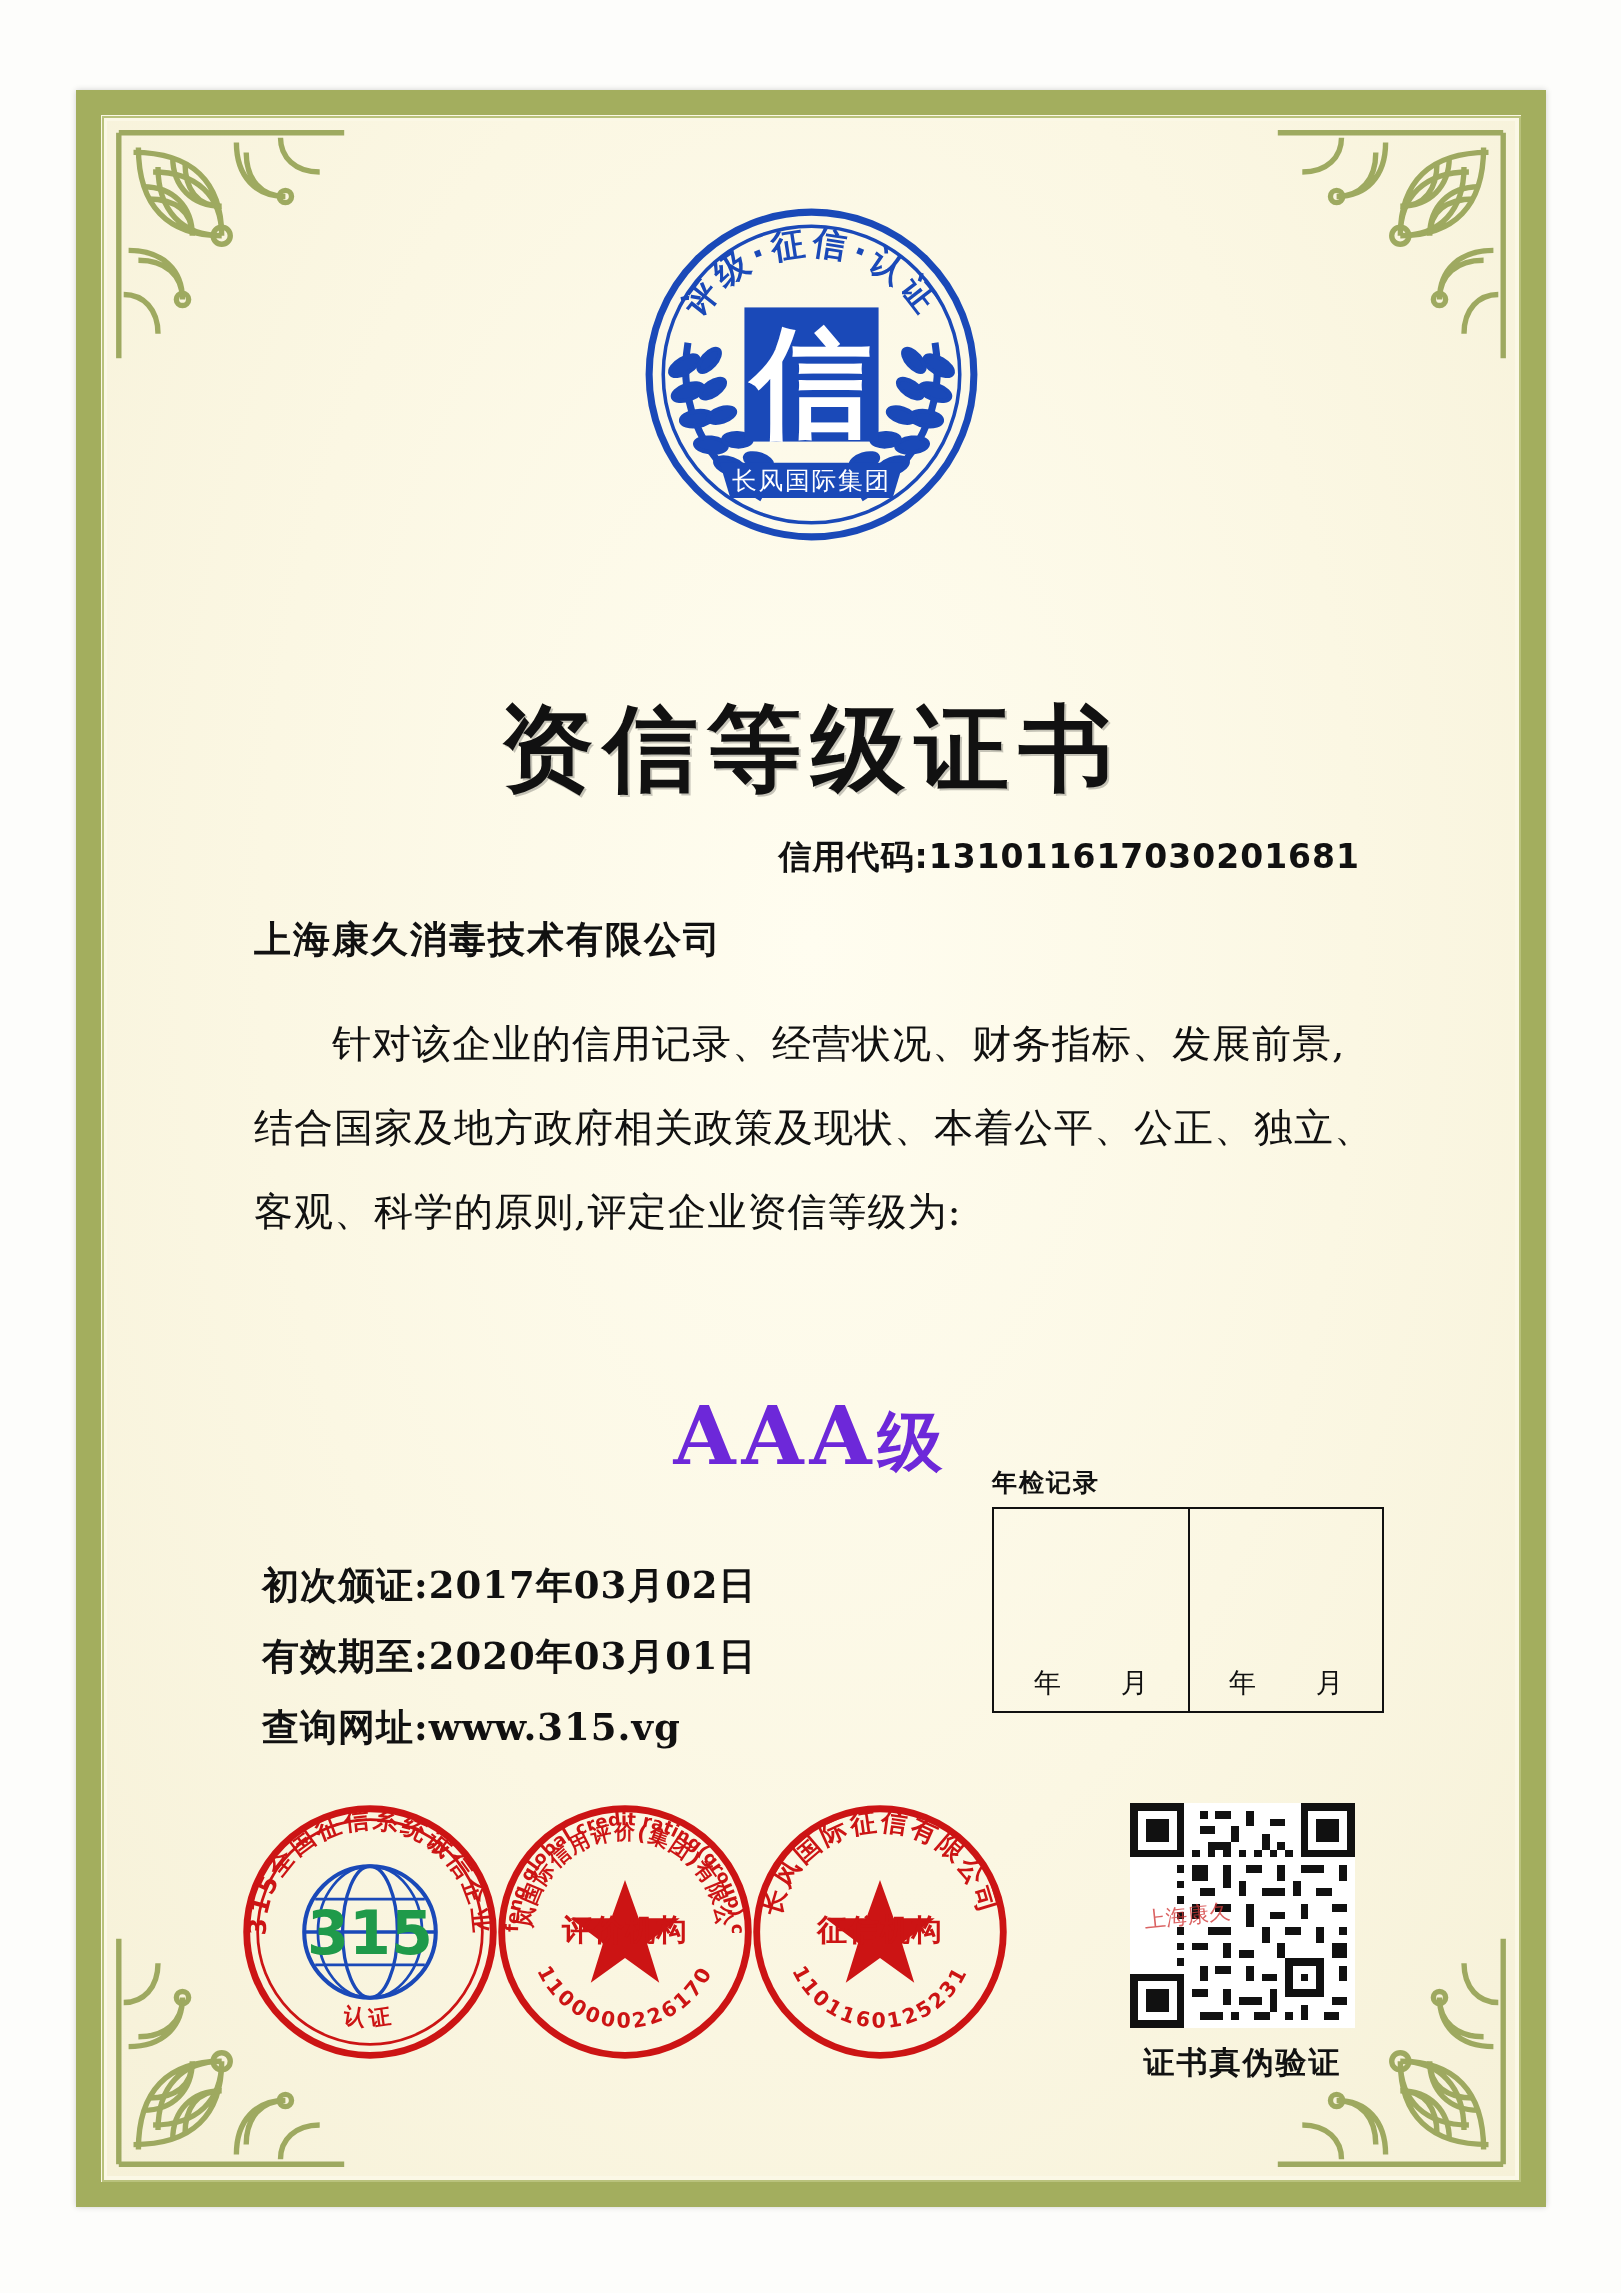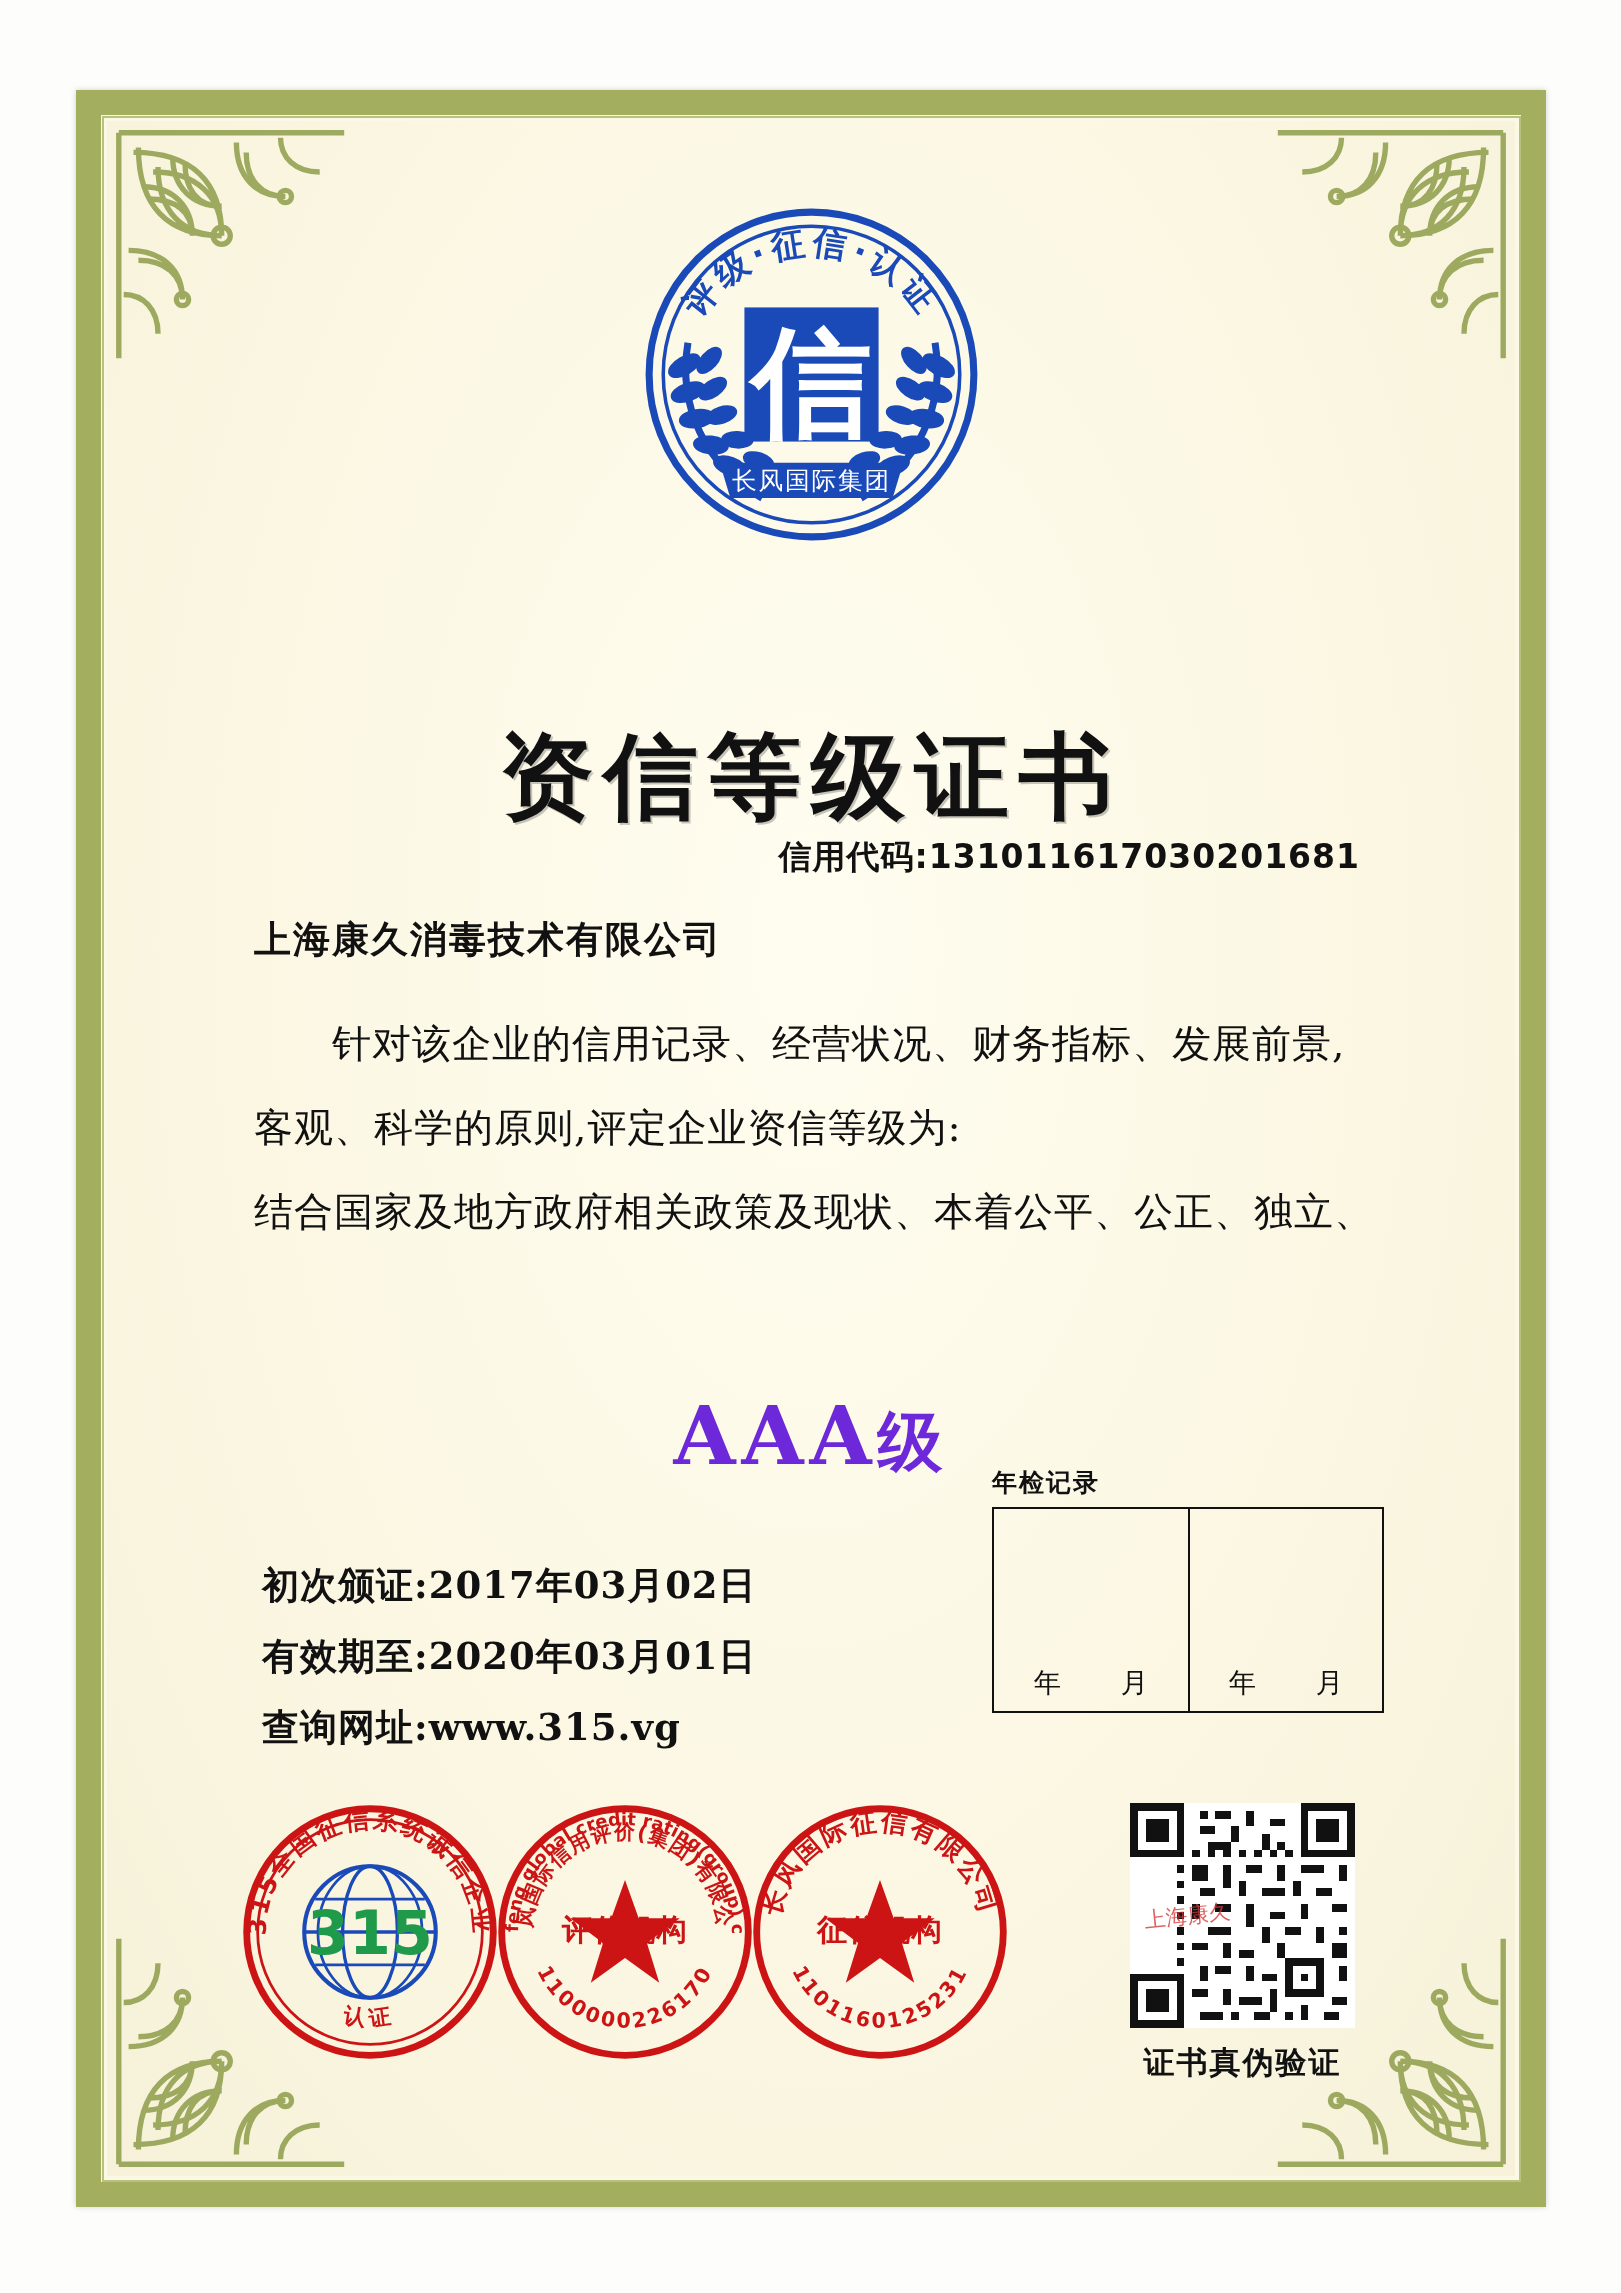--- a/index.html
+++ b/index.html
@@ -76,21 +76,21 @@
     top: 108px;
     display: flex;
     justify-content: center;
   }
   #emblem { width: 353px; height: 353px; display: block; }
 
   
   #title {
     position: absolute;
     left: 0; right: 0;
-    top: 624px;
+    top: 596px;
     text-align: center;
     font-family: "DejaVu Sans", sans-serif;
     font-weight: bold;
     font-size: 94px;
     letter-spacing: 9.8px;
     color: #111;
     text-shadow: 2px 2px 0 rgba(0,0,0,0.22);
   }
 
   
@@ -381,22 +381,22 @@
     </div>
 
     <div id="title">资信等级证书</div>
 
     <div id="credit-code">信用代码:131011617030201681</div>
 
     <div id="company">上海康久消毒技术有限公司</div>
 
     <div id="body-text">
       <span class="line indent">针对该企业的信用记录、经营状况、财务指标、发展前景,</span>
+      <span class="line">结合国家及地方政府相关政策及现状、本着公平、公正、独立、</span>
       <span class="line">客观、科学的原则,评定企业资信等级为:</span>
-      <span class="line">结合国家及地方政府相关政策及现状、本着公平、公正、独立、</span>
     </div>
 
     <div id="grade">
       <span>AAA</span><span class="suffix">级</span>
     </div>
 
     <div id="issue-info">
       <div class="row">初次颁证:2017年03月02日</div>
       <div class="row">有效期至:2020年03月01日</div>
       <div class="row">查询网址:www.315.vg</div>

